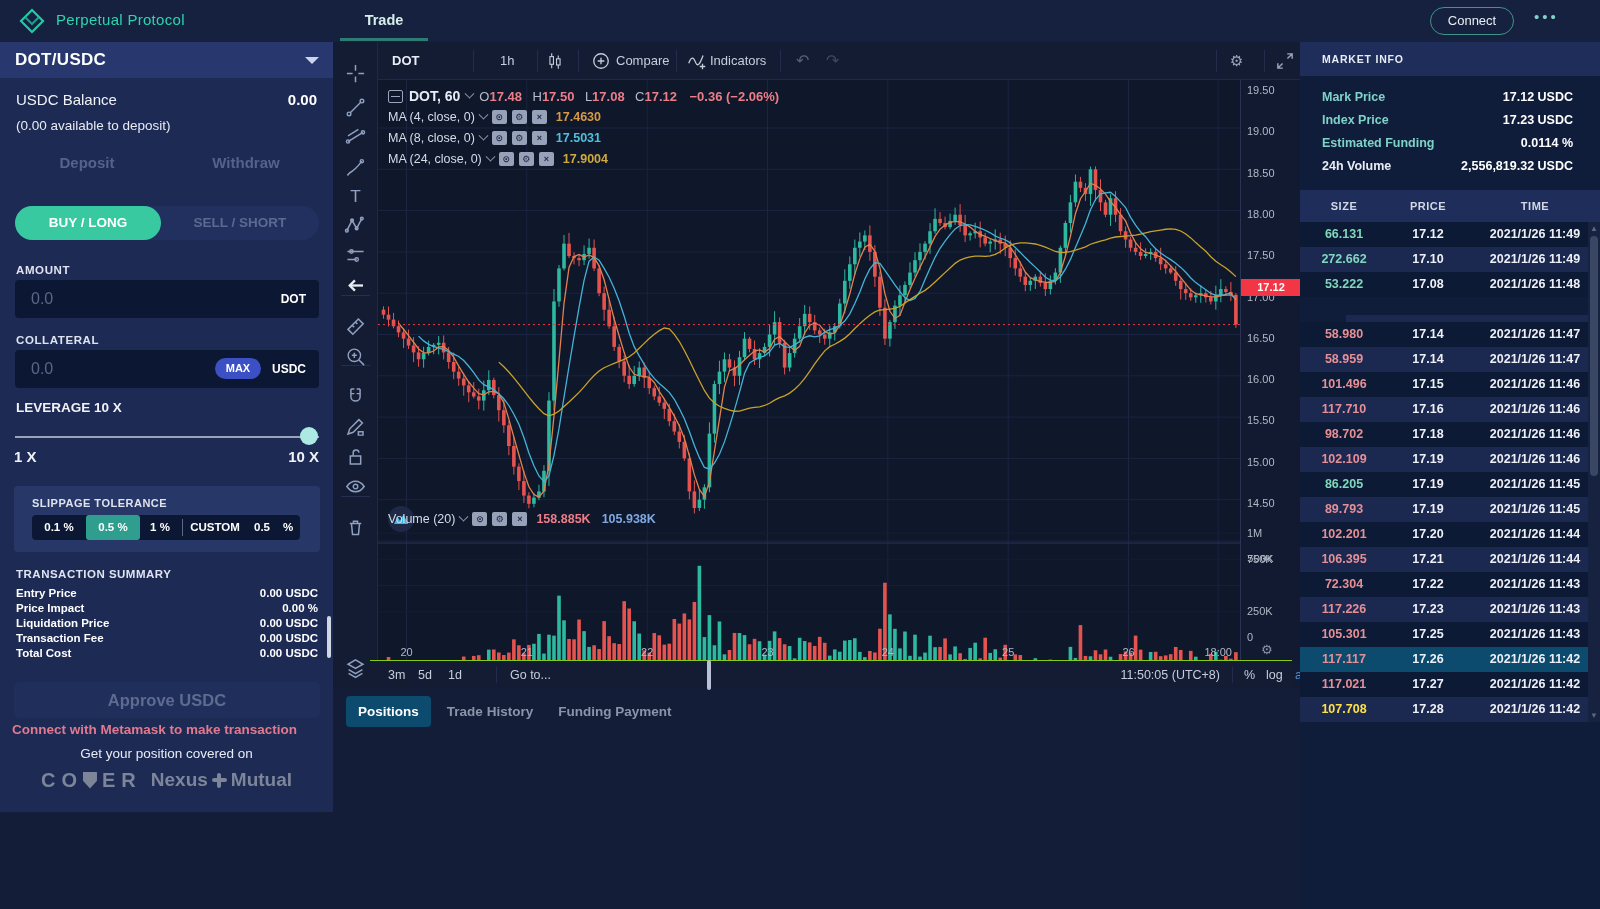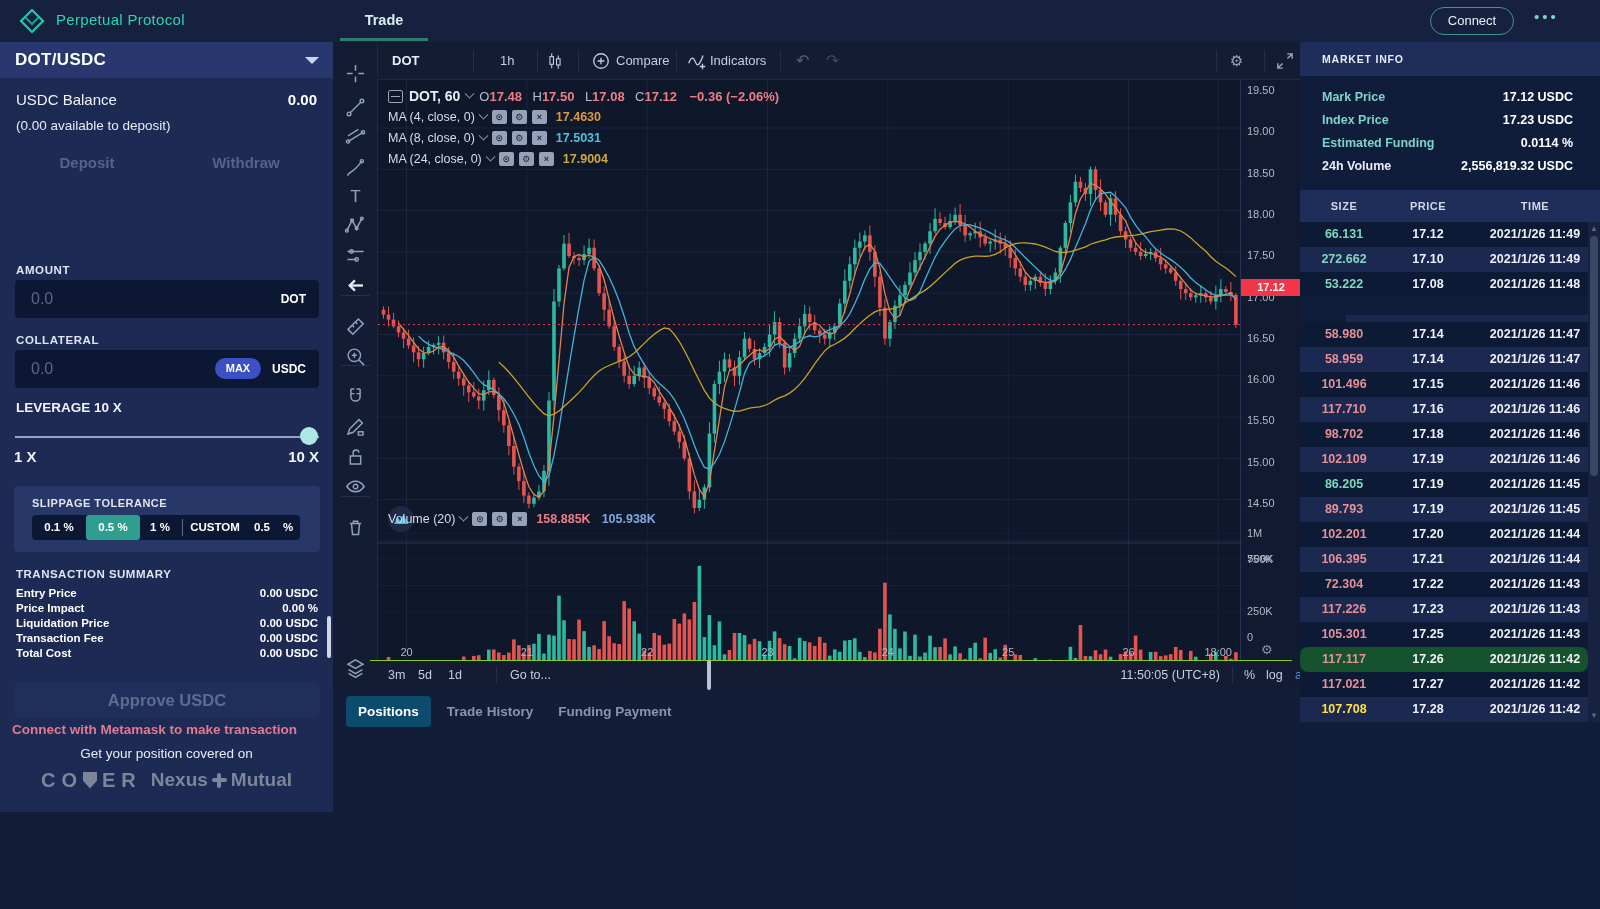--- a/index.html
+++ b/index.html
@@ -136,20 +136,24 @@
   <div class="sidebar">
     <div class="pair-band">
       <span class="t">DOT/USDC</span>
       <span class="tri-down"></span>
     </div>
     <span class="bal-label">USDC Balance</span>
     <span class="bal-value">0.00</span>
     <span class="bal-note">(0.00 available to deposit)</span>
     <div class="dep-btn">Deposit</div>
     <div class="wd-btn">Withdraw</div>
+    <div class="side-pills">
+      <div class="pill-buy">BUY / LONG</div>
+      <div class="pill-sell">SELL / SHORT</div>
+    </div>
     <span class="fld-label" style="top:222px">AMOUNT</span>
     <div class="fld" style="top:238px">
       <input placeholder="0.0" style="">
       <span class="unit">DOT</span>
     </div>
     <span class="fld-label" style="top:292px">COLLATERAL</span>
     <div class="fld" style="top:308px">
       <input placeholder="0.0" style="">
       <span class="max-pill">MAX</span>
       <span class="unit">USDC</span>
@@ -1080,21 +1084,21 @@
         <div class="tr-row" style="top: 555px; background: rgb(27, 40, 80);">
           <span class="tr-cell" style="left: 14px; width: 60px; color: rgb(230, 144, 150);">117.226</span>
           <span class="tr-cell" style="left: 98px; width: 60px;">17.23</span>
           <span class="tr-cell" style="left: 180px; width: 110px;">2021/1/26 11:43</span>
         </div>
         <div class="tr-row" style="top: 580px; background: rgb(13, 26, 53);">
           <span class="tr-cell" style="left: 14px; width: 60px; color: rgb(230, 144, 150);">105.301</span>
           <span class="tr-cell" style="left: 98px; width: 60px;">17.25</span>
           <span class="tr-cell" style="left: 180px; width: 110px;">2021/1/26 11:43</span>
         </div>
-        <div class="tr-row" style="top: 605px; background: #14532d; border-radius: 8px;">
+        <div class="tr-row" style="top: 605px; background: #0c4a6e;">
           <span class="tr-cell" style="left: 14px; width: 60px; color: rgb(230, 144, 150);">117.117</span>
           <span class="tr-cell" style="left: 98px; width: 60px;">17.26</span>
           <span class="tr-cell" style="left: 180px; width: 110px;">2021/1/26 11:42</span>
         </div>
         <div class="tr-row" style="top: 630px; background: rgb(13, 26, 53);">
           <span class="tr-cell" style="left: 14px; width: 60px; color: rgb(230, 144, 150);">117.021</span>
           <span class="tr-cell" style="left: 98px; width: 60px;">17.27</span>
           <span class="tr-cell" style="left: 180px; width: 110px;">2021/1/26 11:42</span>
         </div>
         <div class="tr-row" style="top: 655px; background: rgb(27, 40, 80);">

